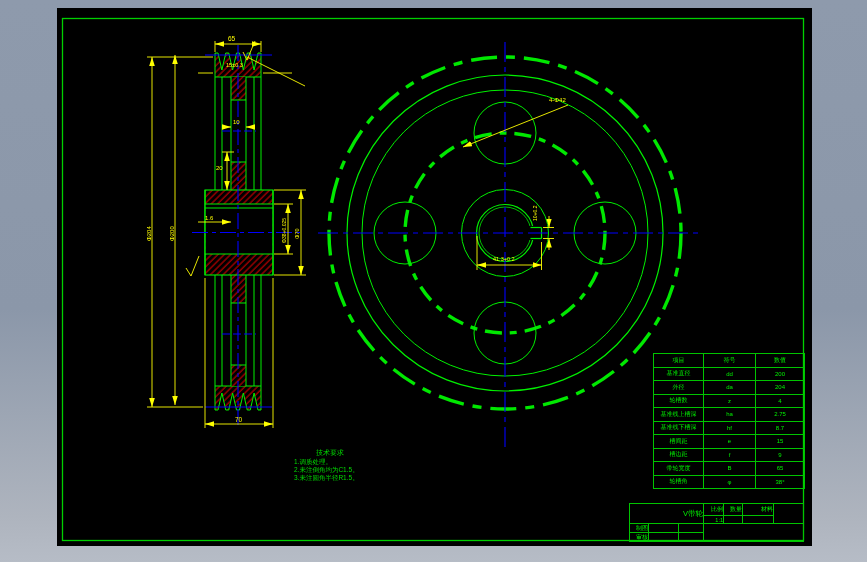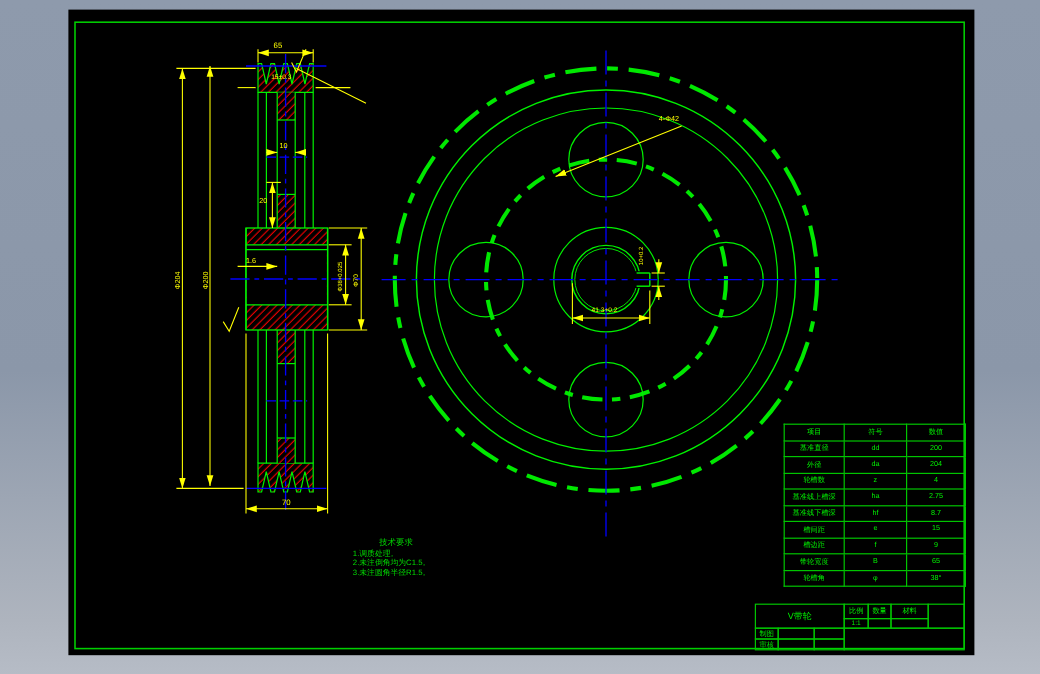--- a/index.html
+++ b/index.html
@@ -9,21 +9,21 @@
     font-family:"Liberation Sans", sans-serif;
   }
   #stage{position:absolute;left:0;top:0;width:867px;height:562px;}
   svg{position:absolute;left:0;top:0;}
   .txt{position:absolute;color:#ffff00;font-size:6px;line-height:1;white-space:nowrap;letter-spacing:0;}
   .rot{transform:rotate(-90deg);transform-origin:left top;}
   
   #ptable{position:absolute;left:653px;top:353px;width:151px;height:125px;border-collapse:collapse;table-layout:fixed;}
   #ptable td{border:1px solid #00c400;color:#00f000;font-size:6px;text-align:center;vertical-align:middle;padding:0;overflow:hidden;white-space:nowrap;height:12.5px;}
   
-  .tbc{position:absolute;border:1px solid #00c400;box-sizing:border-box;display:flex;align-items:center;justify-content:center;color:#00f000;font-size:6px;white-space:nowrap;overflow:hidden;}
+  .tbc{position:absolute;border:1px solid #00c400;box-sizing:border-box;display:flex;align-items:center;justify-content:flex-end;color:#00f000;font-size:6px;white-space:nowrap;overflow:hidden;}
   .notes{position:absolute;color:#00dd00;font-size:6.5px;line-height:1;white-space:nowrap;}
 </style>
 </head>
 <body>
 
 <div id="stage">
 
 <svg width="867" height="562" viewBox="0 0 867 562">
   <defs>
     <pattern id="hatch" width="4.5" height="4.5" patternUnits="userSpaceOnUse" patternTransform="rotate(45)">

